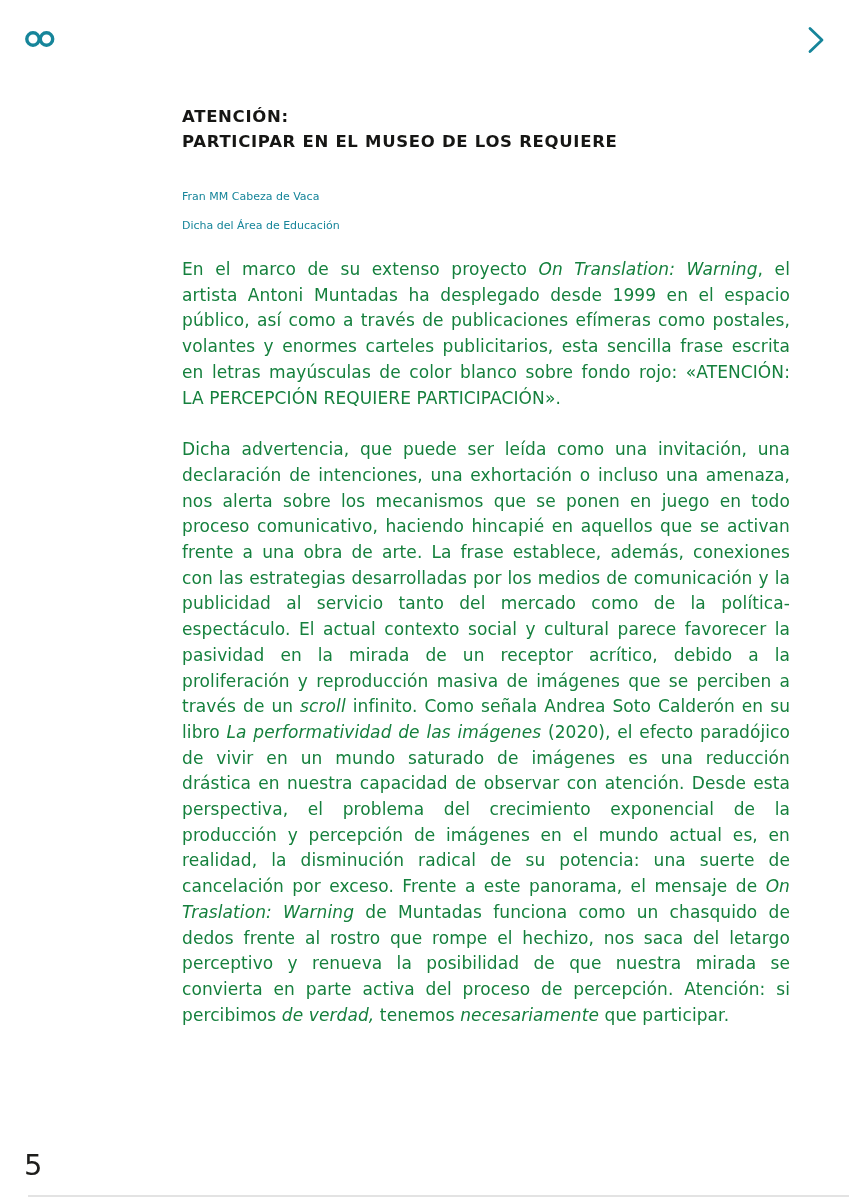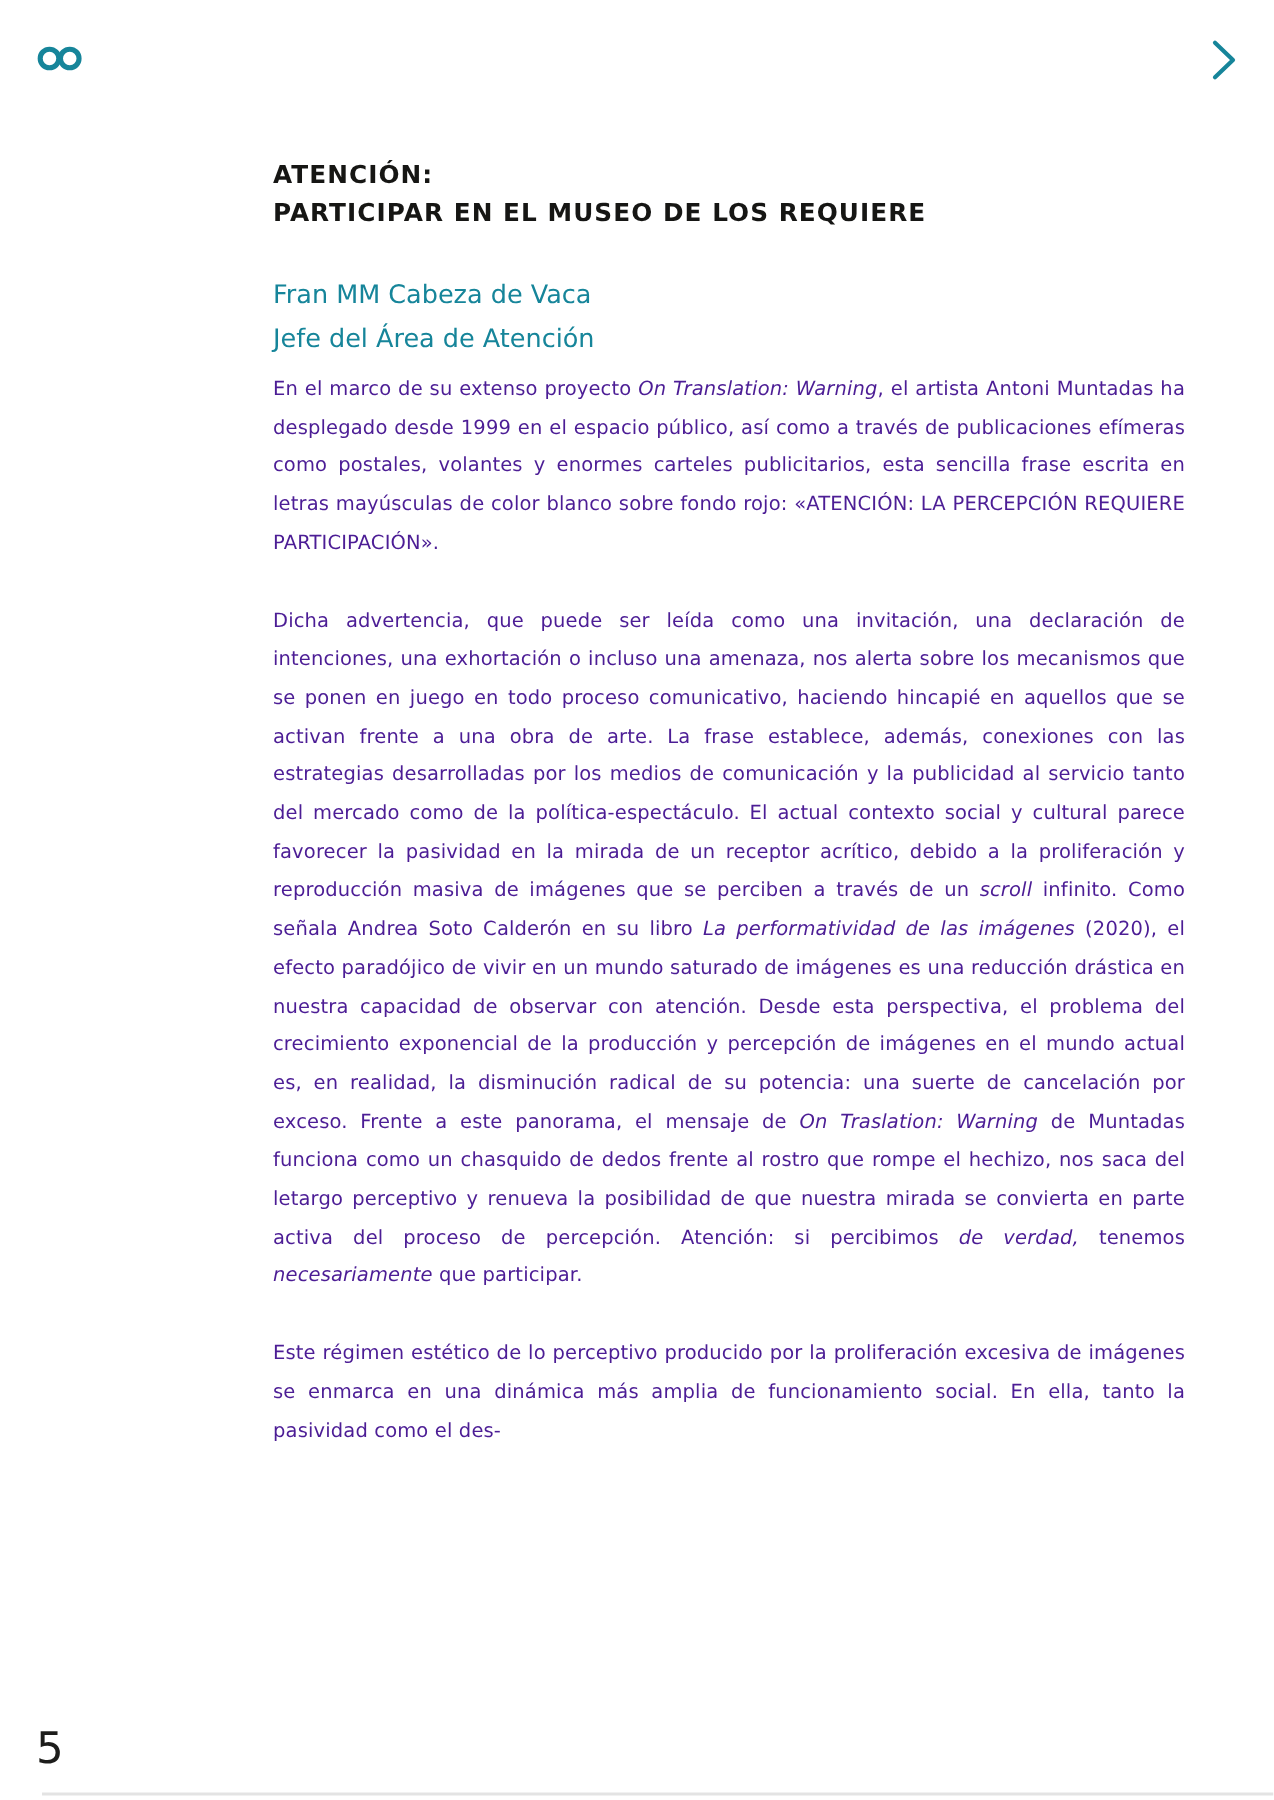--- a/index.html
+++ b/index.html
@@ -30,35 +30,35 @@
     font-weight: bold;
     font-size: 16.5px;
     line-height: 25px;
     letter-spacing: 0.7px;
     color: #161614;
     margin: 0 0 29px 0;
   }
   .title span { display: block; }
 
   .author {
-    font-size: 17px;
+    font-size: 11px;
     line-height: 28.5px;
-    margin: 0 0 7px 0;
+    margin: 0 0 17px 0;
   }
   .author div { display: block; }
 
   .paragraphs p {
     margin: 0 0 26px 0;
-    font-size: 13px;
+    font-size: 17px;
     line-height: 25.7px;
     letter-spacing: 0.1px;
     text-align: justify;
     hyphens: auto;
     -webkit-hyphens: auto;
-    color: #4c1d95;
+    color: #15803d;
   }
   .paragraphs p:last-child { margin-bottom: 0; }
   .paragraphs em { font-style: italic; }
 
   .page-number {
     position: absolute; left: 24px; top: 1146px;
     font-size: 29px; line-height: 38px;
     color: #1d1d1b;
   }
 
@@ -90,27 +90,26 @@
   </div>
 
   <main class="content">
     <h1 class="title">
       <span>ATENCIÓN:</span>
       <span>PARTICIPAR EN EL MUSEO DE LOS REQUIERE</span>
     </h1>
 
     <div class="author" style="color: rgb(22, 133, 154);">
       <div>Fran MM Cabeza de Vaca</div>
-      <div>Jefe del Área de Atención</div>
+      <div>Dicha del Área de Educación</div>
     </div>
 
     <div class="paragraphs" id="paragraphs">
         <p><span>En el marco de su extenso proyecto </span><em>On Translation: Warning</em><span>, el artista Antoni Muntadas ha desplegado desde 1999 en el espacio público, así como a través de publicaciones efímeras como postales, volantes y enormes carteles publicitarios, esta sencilla frase escrita en letras mayúsculas de color blanco sobre fondo rojo: «ATENCIÓN: LA PERCEPCIÓN REQUIERE PARTICIPACIÓN».</span></p>
         <p><span>Dicha advertencia, que puede ser leída como una invitación, una declaración de intenciones, una exhortación o incluso una amenaza, nos alerta sobre los mecanismos que se ponen en juego en todo proceso comunicativo, haciendo hincapié en aquellos que se activan frente a una obra de arte. La frase establece, además, conexiones con las estrategias desarrolladas por los medios de comunicación y la publicidad al servicio tanto del mercado como de la política-espectáculo. El actual contexto social y cultural parece favorecer la pasividad en la mirada de un receptor acrítico, debido a la proliferación y reproducción masiva de imágenes que se perciben a través de un </span><em>scroll</em><span> infinito. Como señala Andrea Soto Calderón en su libro </span><em>La performatividad de las imágenes</em><span> (2020), el efecto paradójico de vivir en un mundo saturado de imágenes es una reducción drástica en nuestra capacidad de observar con atención. Desde esta perspectiva, el problema del crecimiento exponencial de la producción y percepción de imágenes en el mundo actual es, en realidad, la disminución radical de su potencia: una suerte de cancelación por exceso. Frente a este panorama, el mensaje de </span><em>On Traslation: Warning</em><span> de Muntadas funciona como un chasquido de dedos frente al rostro que rompe el hechizo, nos saca del letargo perceptivo y renueva la posibilidad de que nuestra mirada se convierta en parte activa del proceso de percepción. Atención: si percibimos </span><em>de verdad,</em><span> tenemos </span><em>necesariamente</em><span> que participar.</span></p>
-        <p><span>Este régimen estético de lo perceptivo producido por la proliferación excesiva de imágenes se enmarca en una dinámica más amplia de funcionamiento social. En ella, tanto la pasividad como el des-</span></p>
       </div>
   </main>
 
   <div class="page-number">5</div>
 
   <div class="bottom-edge"></div>
 
 </div>
 
 </body></html>

